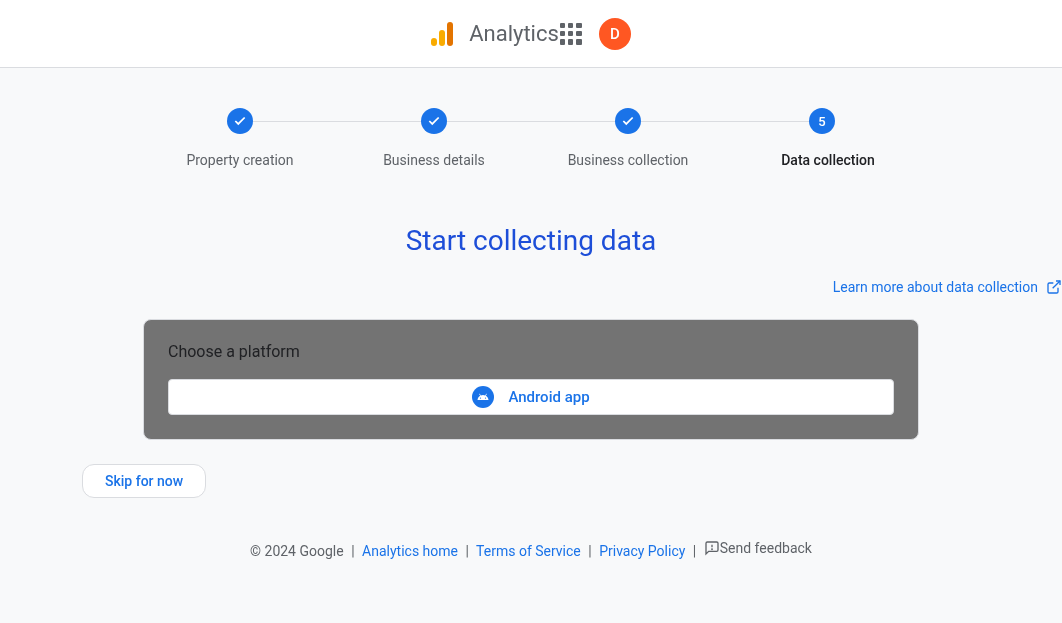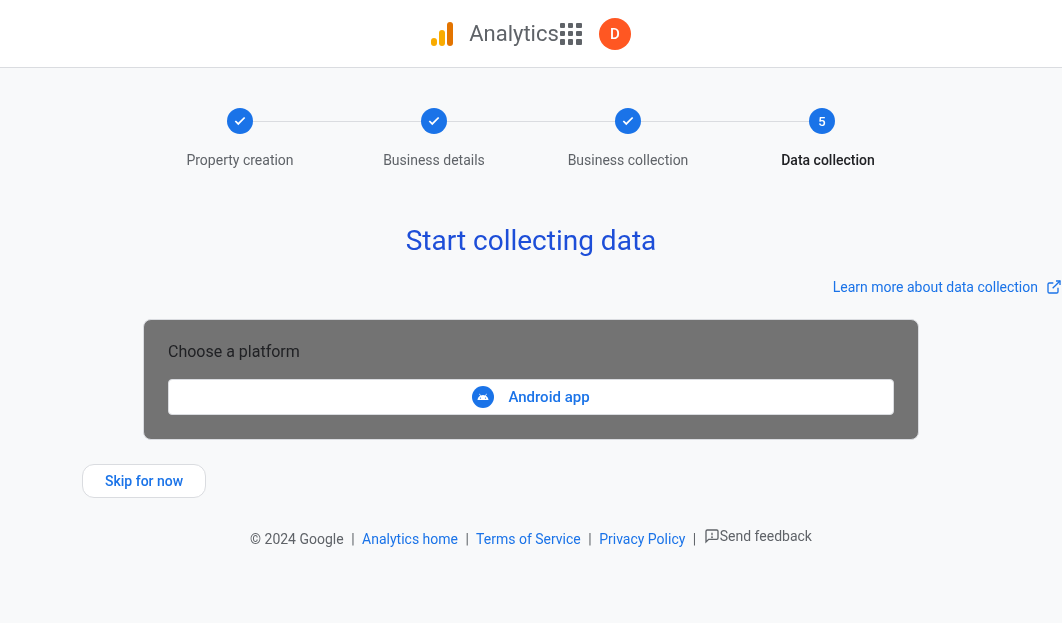--- a/index.html
+++ b/index.html
@@ -244,21 +244,21 @@
       background: #fff;
       color: #1a73e8;
       font-size: 14px;
       font-weight: 500;
       cursor: pointer;
       display: inline-block;
     }
     
     .footer {
       text-align: center;
-      margin-top: 30px;
+      margin-top: 42px;
       font-size: 14px;
       color: #5f6368;
     }
     
     .footer .link {
       color: #1a73e8;
       cursor: pointer;
     }
     
     .footer .sep {

